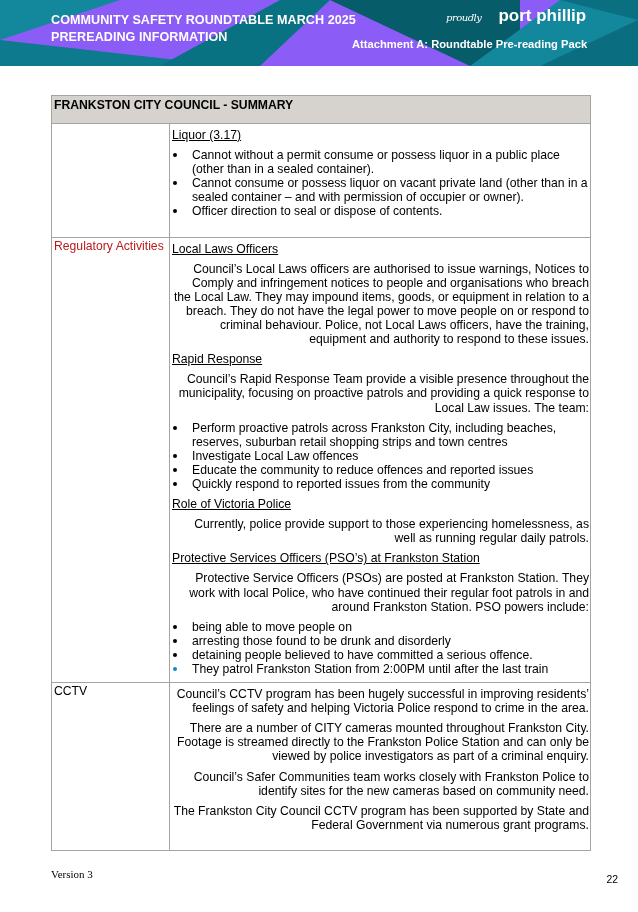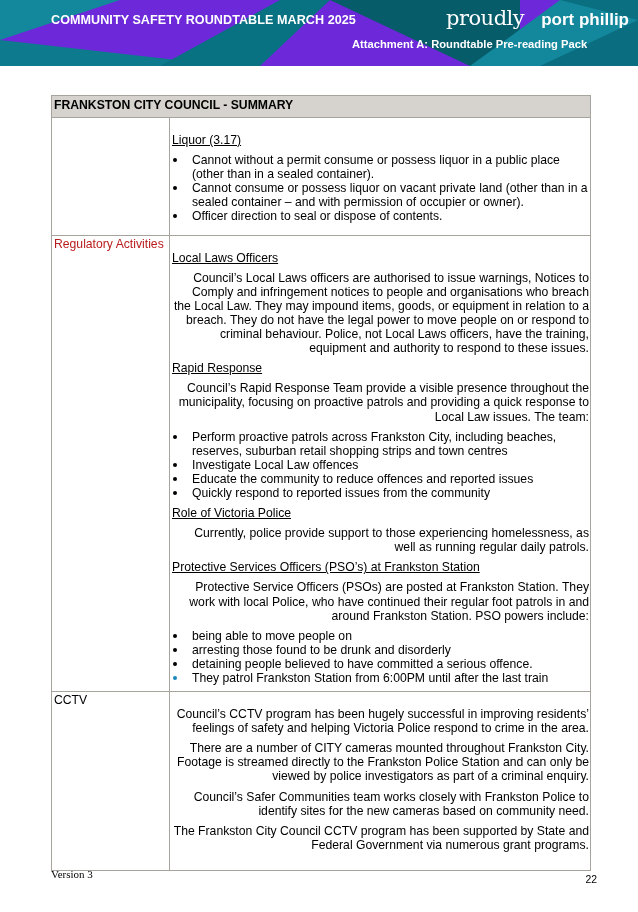--- a/index.html
+++ b/index.html
@@ -2,34 +2,34 @@
 <html><head>
   <meta charset="utf-8">
   <style>
     * { box-sizing: border-box; margin: 0; padding: 0; }
     html, body { width: 638px; height: 912px; background: #ffffff; overflow: hidden; }
     body { font-family: "Liberation Sans", sans-serif; color: #000; position: relative; }
 
     
     .banner {
       position: absolute; left: 0; top: 0; width: 638px; height: 66px;
-      background: #6d28d9; overflow: hidden;
+      background: #8b5cf6; overflow: hidden;
     }
     .banner svg.bg { position: absolute; left: 0; top: 0; }
     .banner .title {
       position: absolute; left: 51px; top: 12px;
       color: #ffffff; font-weight: bold; font-size: 12.6px; line-height: 17px;
       letter-spacing: 0.05px;
     }
     .banner .logo {
       position: absolute; left: 446px; top: 6px; width: 150px; height: 28px;
       color: #ffffff; white-space: nowrap;
     }
     .banner .logo .script {
-      font-family: "DejaVu Serif", serif; font-size: 21px;
+      font-family: "DejaVu Serif", serif; font-style: italic; font-size: 10px;
       letter-spacing: -0.5px; vertical-align: baseline;
     }
     .banner .logo .brand {
       font-weight: bold; font-size: 17px; margin-left: 17px;
     }
     .banner .attach {
       position: absolute; left: 352px; top: 38px; width: 240px;
       color: #ffffff; font-weight: bold; font-size: 11.2px; text-align: left;
     }
 
@@ -37,57 +37,58 @@
     .summary-table {
       position: absolute; left: 51px; top: 95px; width: 539px;
       border-collapse: collapse; table-layout: fixed;
       font-size: 12.2px; line-height: 14.1px;
     }
     .summary-table td, .summary-table th {
       border: 1.4px solid #a7a39d; vertical-align: top;
     }
     .summary-table th {
       background: #d6d3ce; text-align: left; font-weight: bold;
-      padding: 2px 2px 3px 2px; height: 22px; font-size: 12.2px;
+      padding: 2px 2px 3px 2px; height: 28px; font-size: 12.2px;
     }
     .summary-table col.c1 { width: 118px; }
     .summary-table col.c2 { width: 421px; }
     .lbl { padding: 1px 2px; }
     .lbl.blue { color: #b91c1c; }
-    .cell { padding: 15px 1px 6px 2px; }
+    .cell { padding: 4px 1px 6px 2px; }
     .subhead { text-decoration: underline; display: block; margin-bottom: 6px; }
     .para { display: block; margin-bottom: 6px; text-align: right; }
     .para:last-child { margin-bottom: 0; }
     ul.bullets { list-style: none; margin-bottom: 6px; }
     ul.bullets li { position: relative; padding-left: 20px; }
     ul.bullets li .dot {
       position: absolute; left: 1px; top: 5px; width: 4px; height: 4px;
       border-radius: 50%; background: #000;
     }
     ul.bullets li .dot.blue { background: #1a86bf; }
 
     
     .footer-left { position: absolute; left: 51px; top: 868px; font-size: 11px; font-family: Liberation Serif, serif; }
-    .footer-right { position: absolute; left: 568px; top: 874px; width: 29px; text-align: right; font-size: 10.4px; }
+    .footer-right { position: absolute; left: 589px; top: 874px; width: 29px; text-align: right; font-size: 10.4px; }
   </style>
 </head>
 <body>
 
 <div class="banner">
   <svg class="bg" width="638" height="66">
     <polygon points="0,0 120,0 0,40" fill="#13879c"></polygon>
     <polygon points="0,40 230,66 0,66" fill="#0e7a8d"></polygon>
     <polygon points="160,66 280,0 330,0 260,66" fill="#087283"></polygon>
     <polygon points="330,0 520,0 520,66 470,66" fill="#075c6a"></polygon>
     <polygon points="470,66 560,0 638,0 638,66" fill="#13879c"></polygon>
     <polygon points="540,66 638,20 638,66" fill="#0b6e80"></polygon>
     <polygon points="560,0 638,0 638,20" fill="#0a6f80"></polygon>
   </svg>
   <div class="title">
     <div>COMMUNITY SAFETY ROUNDTABLE MARCH 2025</div>
+    <div>PREREADING INFORMATION</div>
   </div>
   <div class="logo">
     <span class="script">proudly</span><span class="brand">port phillip</span>
   </div>
   <div class="attach">Attachment A: Roundtable Pre-reading Pack</div>
 </div>
 
 <table class="summary-table">
   <colgroup>
       <col class="c1">
@@ -96,21 +97,21 @@
   <thead>
     <tr>
       <th colspan="2">FRANKSTON CITY COUNCIL - SUMMARY</th>
     </tr>
   </thead>
   <tbody id="table-body">
       <tr>
         <td class="lbl"></td>
         <td class="cell">
           <span class="subhead">Liquor (3.17)</span>
-          <ul class="bullets" style="margin-bottom: 5px;">
+          <ul class="bullets" style="margin-bottom: 12px;">
             <li><span class="dot"></span><span>Cannot without a permit consume or possess liquor in a public place (other than in a sealed container).</span></li>
             <li><span class="dot"></span><span>Cannot consume or possess liquor on vacant private land (other than in a sealed container – and with permission of occupier or owner).</span></li>
             <li><span class="dot"></span><span>Officer direction to seal or dispose of contents.</span></li>
           </ul>
         </td>
       </tr>
       <tr>
         <td class="lbl blue">Regulatory Activities</td>
         <td class="cell">
           <span class="subhead">Local Laws Officers</span>
@@ -124,21 +125,21 @@
             <li><span class="dot"></span><span>Quickly respond to reported issues from the community</span></li>
           </ul>
           <span class="subhead">Role of Victoria Police</span>
           <span class="para">Currently, police provide support to those experiencing homelessness, as well as running regular daily patrols.</span>
           <span class="subhead">Protective Services Officers (PSO’s) at Frankston Station</span>
           <span class="para">Protective Service Officers (PSOs) are posted at Frankston Station. They work with local Police, who have continued their regular foot patrols in and around Frankston Station.  PSO powers include:</span>
           <ul class="bullets" style="margin-bottom: 0px;">
             <li><span class="dot"></span><span>being able to move people on</span></li>
             <li><span class="dot"></span><span>arresting those found to be drunk and disorderly</span></li>
             <li><span class="dot"></span><span>detaining people believed to have committed a serious offence.</span></li>
-            <li><span class="dot blue"></span><span>They patrol Frankston Station from 6:00PM until after the last train</span></li>
+            <li><span class="dot blue"></span><span>They patrol Frankston Station from 2:00PM until after the last train</span></li>
           </ul>
         </td>
       </tr>
       <tr>
         <td class="lbl">CCTV</td>
         <td class="cell">
           <span class="para">Council’s CCTV program has been hugely successful in improving residents’ feelings of safety and helping Victoria Police respond to crime in the area.</span>
           <span class="para">There are a number of CITY cameras mounted throughout Frankston City. Footage is streamed directly to the Frankston Police Station and can only be viewed by police investigators as part of a criminal enquiry.</span>
           <span class="para">Council’s Safer Communities team works closely with Frankston Police to identify sites for the new cameras based on community need.</span>
           <span class="para" style="margin-bottom: 12px;">The Frankston City Council CCTV program has been supported by State and Federal Government via numerous grant programs.</span>

